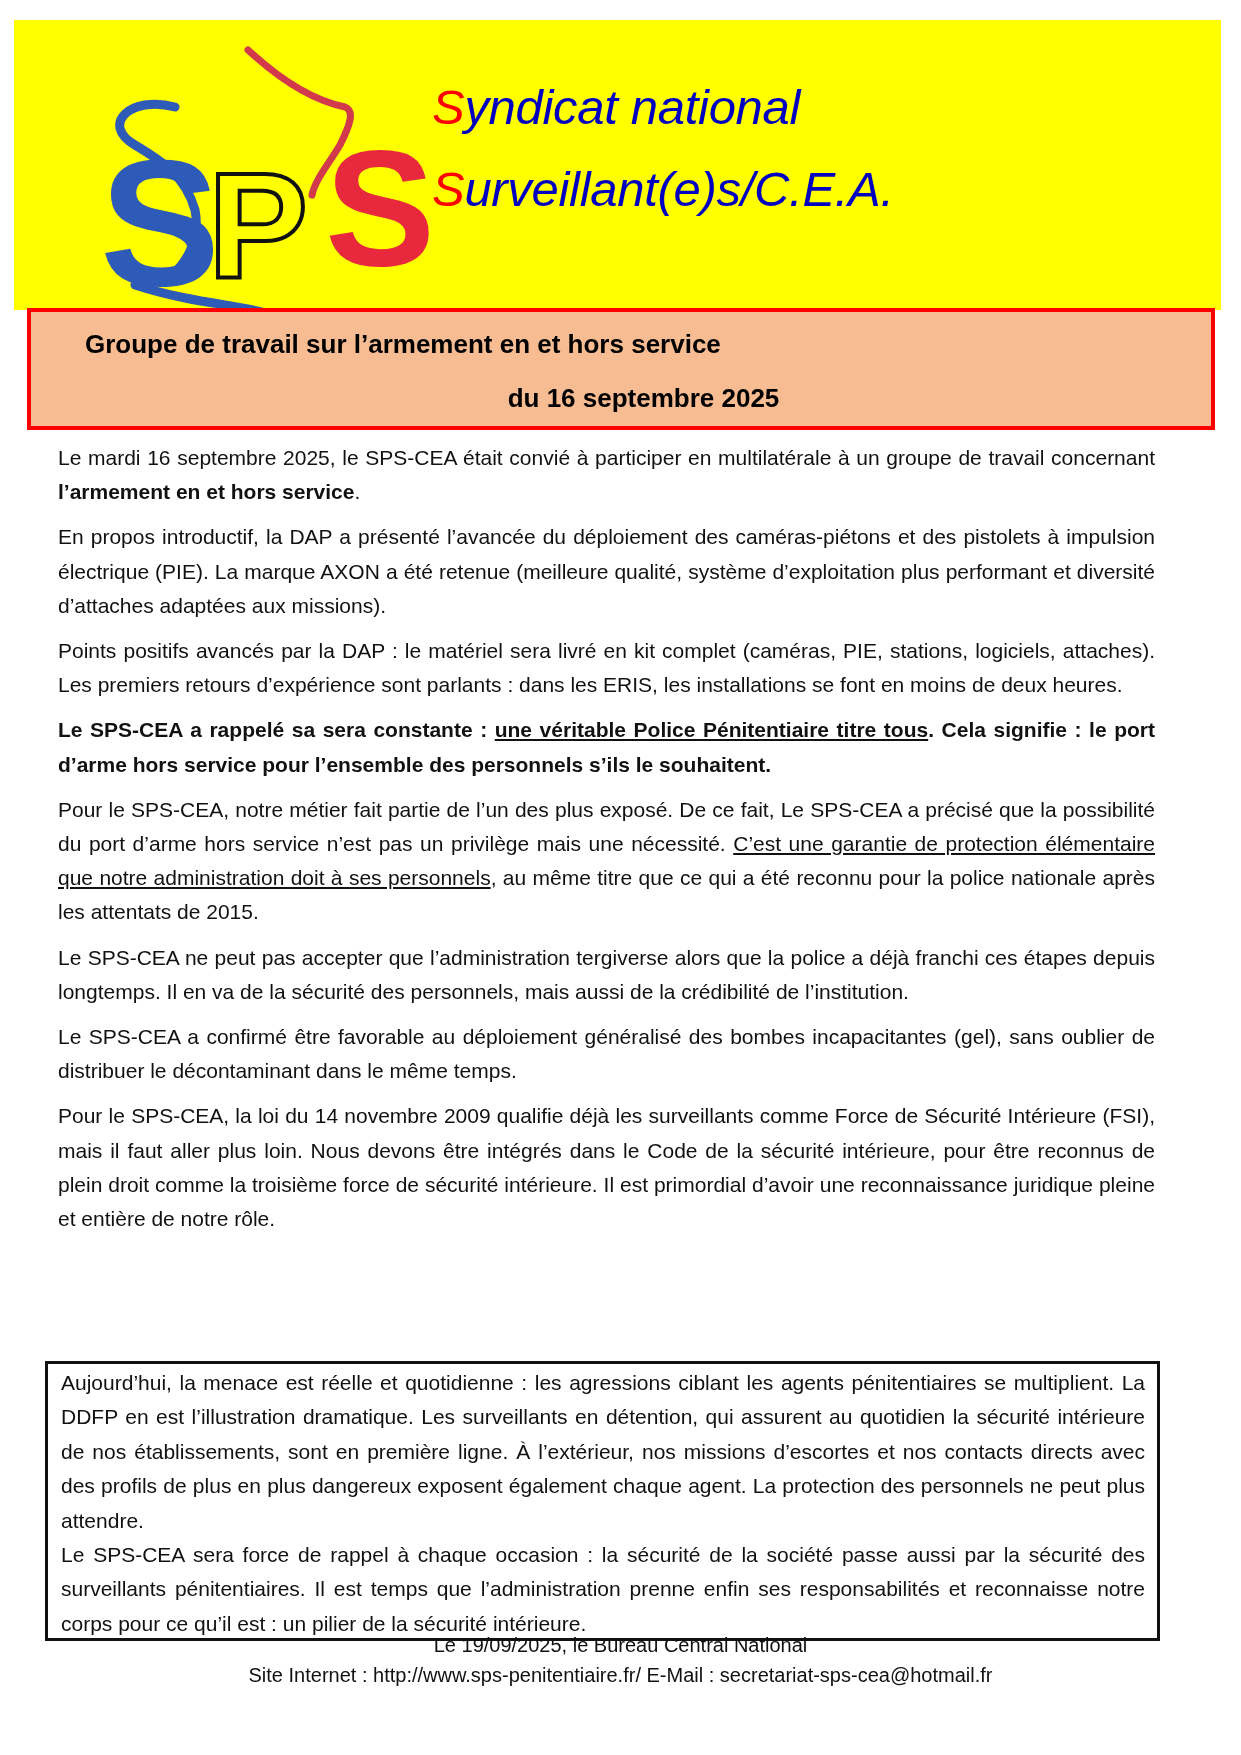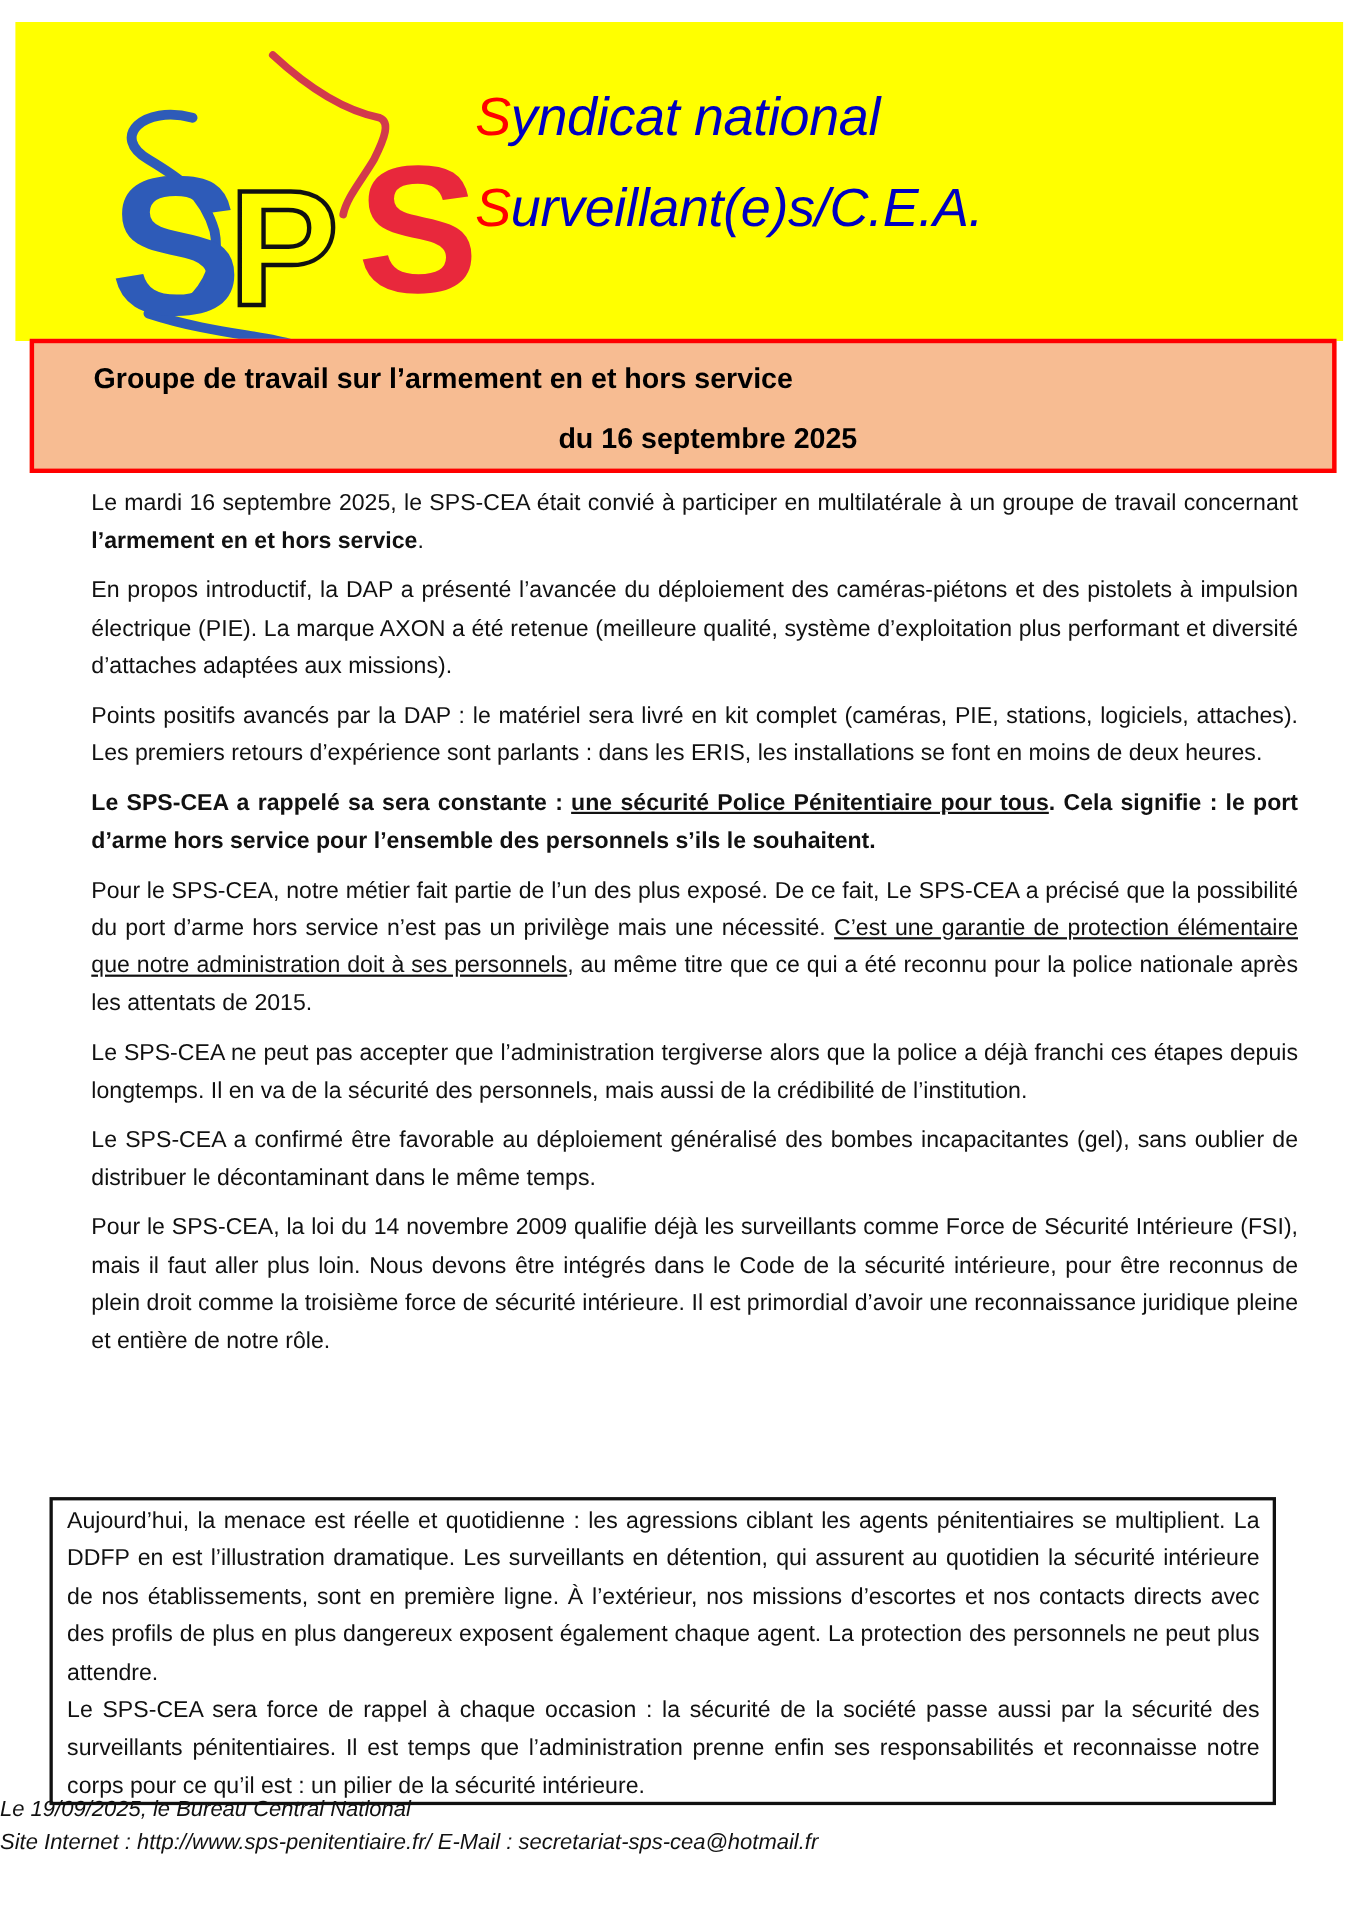--- a/index.html
+++ b/index.html
@@ -9,28 +9,28 @@
     .logo { position: absolute; left: 100px; top: 45px; width: 330px; height: 265px; }
     .org { position: absolute; left: 432px; top: 66px; }
     .org-line { font-family: "Liberation Sans", sans-serif; font-weight: normal; font-style: italic;
                 font-size: 49px; line-height: 82px; color: #0000C0; white-space: nowrap; letter-spacing: -0.3px; }
     .org-line .initial { color: #FF0000; }
     .title-box { position: absolute; left: 27px; top: 308px; width: 1180px; height: 114px;
                  background: #F7BC92; border: 4px solid #FF0000; box-sizing: content-box; }
     .title-line { font-weight: bold; font-size: 26px; color: #000; line-height: 52px; white-space: nowrap; position: absolute; }
     .t1 { left: 54px; top: 6px; }
     .t2 { left: 0; right: 0; top: 60px; text-align: center; padding-left: 45px; }
-    .body { position: absolute; left: 58px; width: 1097px; top: 441px; margin-left: 25px; }
+    .body { position: absolute; left: 58px; width: 1097px; top: 441px; }
     .para { font-size: 21px; line-height: 34.2px; margin: 0 0 11px 0; text-align: justify; text-align-last: left; }
     .para b { font-weight: bold; }
     .para u { text-decoration: underline; }
     .boxed { position: absolute; left: 45px; top: 1330px; width: 1115px; height: 280px;
              border: 3px solid #111; box-sizing: border-box; padding: 2px 12px 0 13px; margin-top: 31px; }
     .boxed .para { margin: 0; line-height: 34.4px; }
-    .footer { position: absolute; left: 0; right: 0; top: 1630px; font-size: 20px; line-height: 30px; font-style: italic; }
+    .footer { position: absolute; left: 0; right: 0; top: 1630px; text-align: center; font-size: 20px; line-height: 30px; }
     .footer div { white-space: nowrap; }
   </style>
 </head>
 <body>
 
 <div class="banner"></div>
 
 <svg class="logo" viewBox="0 0 330 265" xmlns="http://www.w3.org/2000/svg">
 
   <path d="M148 5 C175 30 210 55 245 62 C255 66 250 80 240 100 C228 120 215 135 212 150" fill="none" stroke="#D23A4C" stroke-width="7" stroke-linecap="round"></path>
@@ -52,21 +52,21 @@
 
 <div class="title-box">
   <div class="title-line t1">Groupe de travail sur l’armement en et hors service</div>
   <div class="title-line t2">du 16 septembre 2025</div>
 </div>
 
 <div class="body">
   <p class="para"><span>Le mardi 16 septembre 2025, le SPS-CEA était convié à participer en multilatérale à un groupe de travail concernant </span><b>l’armement en et hors service</b><span>.</span></p>
   <p class="para">En propos introductif, la DAP a présenté l’avancée du déploiement des caméras-piétons et des pistolets à impulsion électrique (PIE). La marque AXON a été retenue (meilleure qualité, système d’exploitation plus performant et diversité d’attaches adaptées aux missions).</p>
   <p class="para">Points positifs avancés par la DAP : le matériel sera livré en kit complet (caméras, PIE, stations, logiciels, attaches). Les premiers retours d’expérience sont parlants : dans les ERIS, les installations se font en moins de deux heures.</p>
-  <p class="para" style="font-weight:bold;"><span>Le SPS-CEA a rappelé sa sera constante : </span><u>une sécurité Police Pénitentiaire pour tous</u><span>. Cela signifie : le port d’arme hors service pour l’ensemble des personnels s’ils le souhaitent.</span></p>
+  <p class="para" style="font-weight:bold;"><span>Le SPS-CEA a rappelé sa sera constante : </span><u>une véritable Police Pénitentiaire titre tous</u><span>. Cela signifie : le port d’arme hors service pour l’ensemble des personnels s’ils le souhaitent.</span></p>
   <p class="para"><span>Pour le SPS-CEA, notre métier fait partie de l’un des plus exposé. De ce fait, Le SPS-CEA a précisé que la possibilité du port d’arme hors service n’est pas un privilège mais une nécessité. </span><u>C’est une garantie de protection élémentaire que notre administration doit à ses personnels</u><span>, au même titre que ce qui a été reconnu pour la police nationale après les attentats de 2015.</span></p>
   <p class="para">Le SPS-CEA ne peut pas accepter que l’administration tergiverse alors que la police a déjà franchi ces étapes depuis longtemps. Il en va de la sécurité des personnels, mais aussi de la crédibilité de l’institution.</p>
   <p class="para">Le SPS-CEA a confirmé être favorable au déploiement généralisé des bombes incapacitantes (gel), sans oublier de distribuer le décontaminant dans le même temps.</p>
   <p class="para">Pour le SPS-CEA, la loi du 14 novembre 2009 qualifie déjà les surveillants comme Force de Sécurité Intérieure (FSI), mais il faut aller plus loin. Nous devons être intégrés dans le Code de la sécurité intérieure, pour être reconnus de plein droit comme la troisième force de sécurité intérieure. Il est primordial d’avoir une reconnaissance juridique pleine et entière de notre rôle.</p>
 </div>
 
 <div class="boxed">
   <p class="para">Aujourd’hui, la menace est réelle et quotidienne : les agressions ciblant les agents pénitentiaires se multiplient. La DDFP en est l’illustration dramatique. Les surveillants en détention, qui assurent au quotidien la sécurité intérieure de nos établissements, sont en première ligne. À l’extérieur, nos missions d’escortes et nos contacts directs avec des profils de plus en plus dangereux exposent également chaque agent. La protection des personnels ne peut plus attendre.</p>
   <p class="para">Le SPS-CEA sera force de rappel à chaque occasion : la sécurité de la société passe aussi par la sécurité des surveillants pénitentiaires. Il est temps que l’administration prenne enfin ses responsabilités et reconnaisse notre corps pour ce qu’il est : un pilier de la sécurité intérieure.</p>
 </div>

